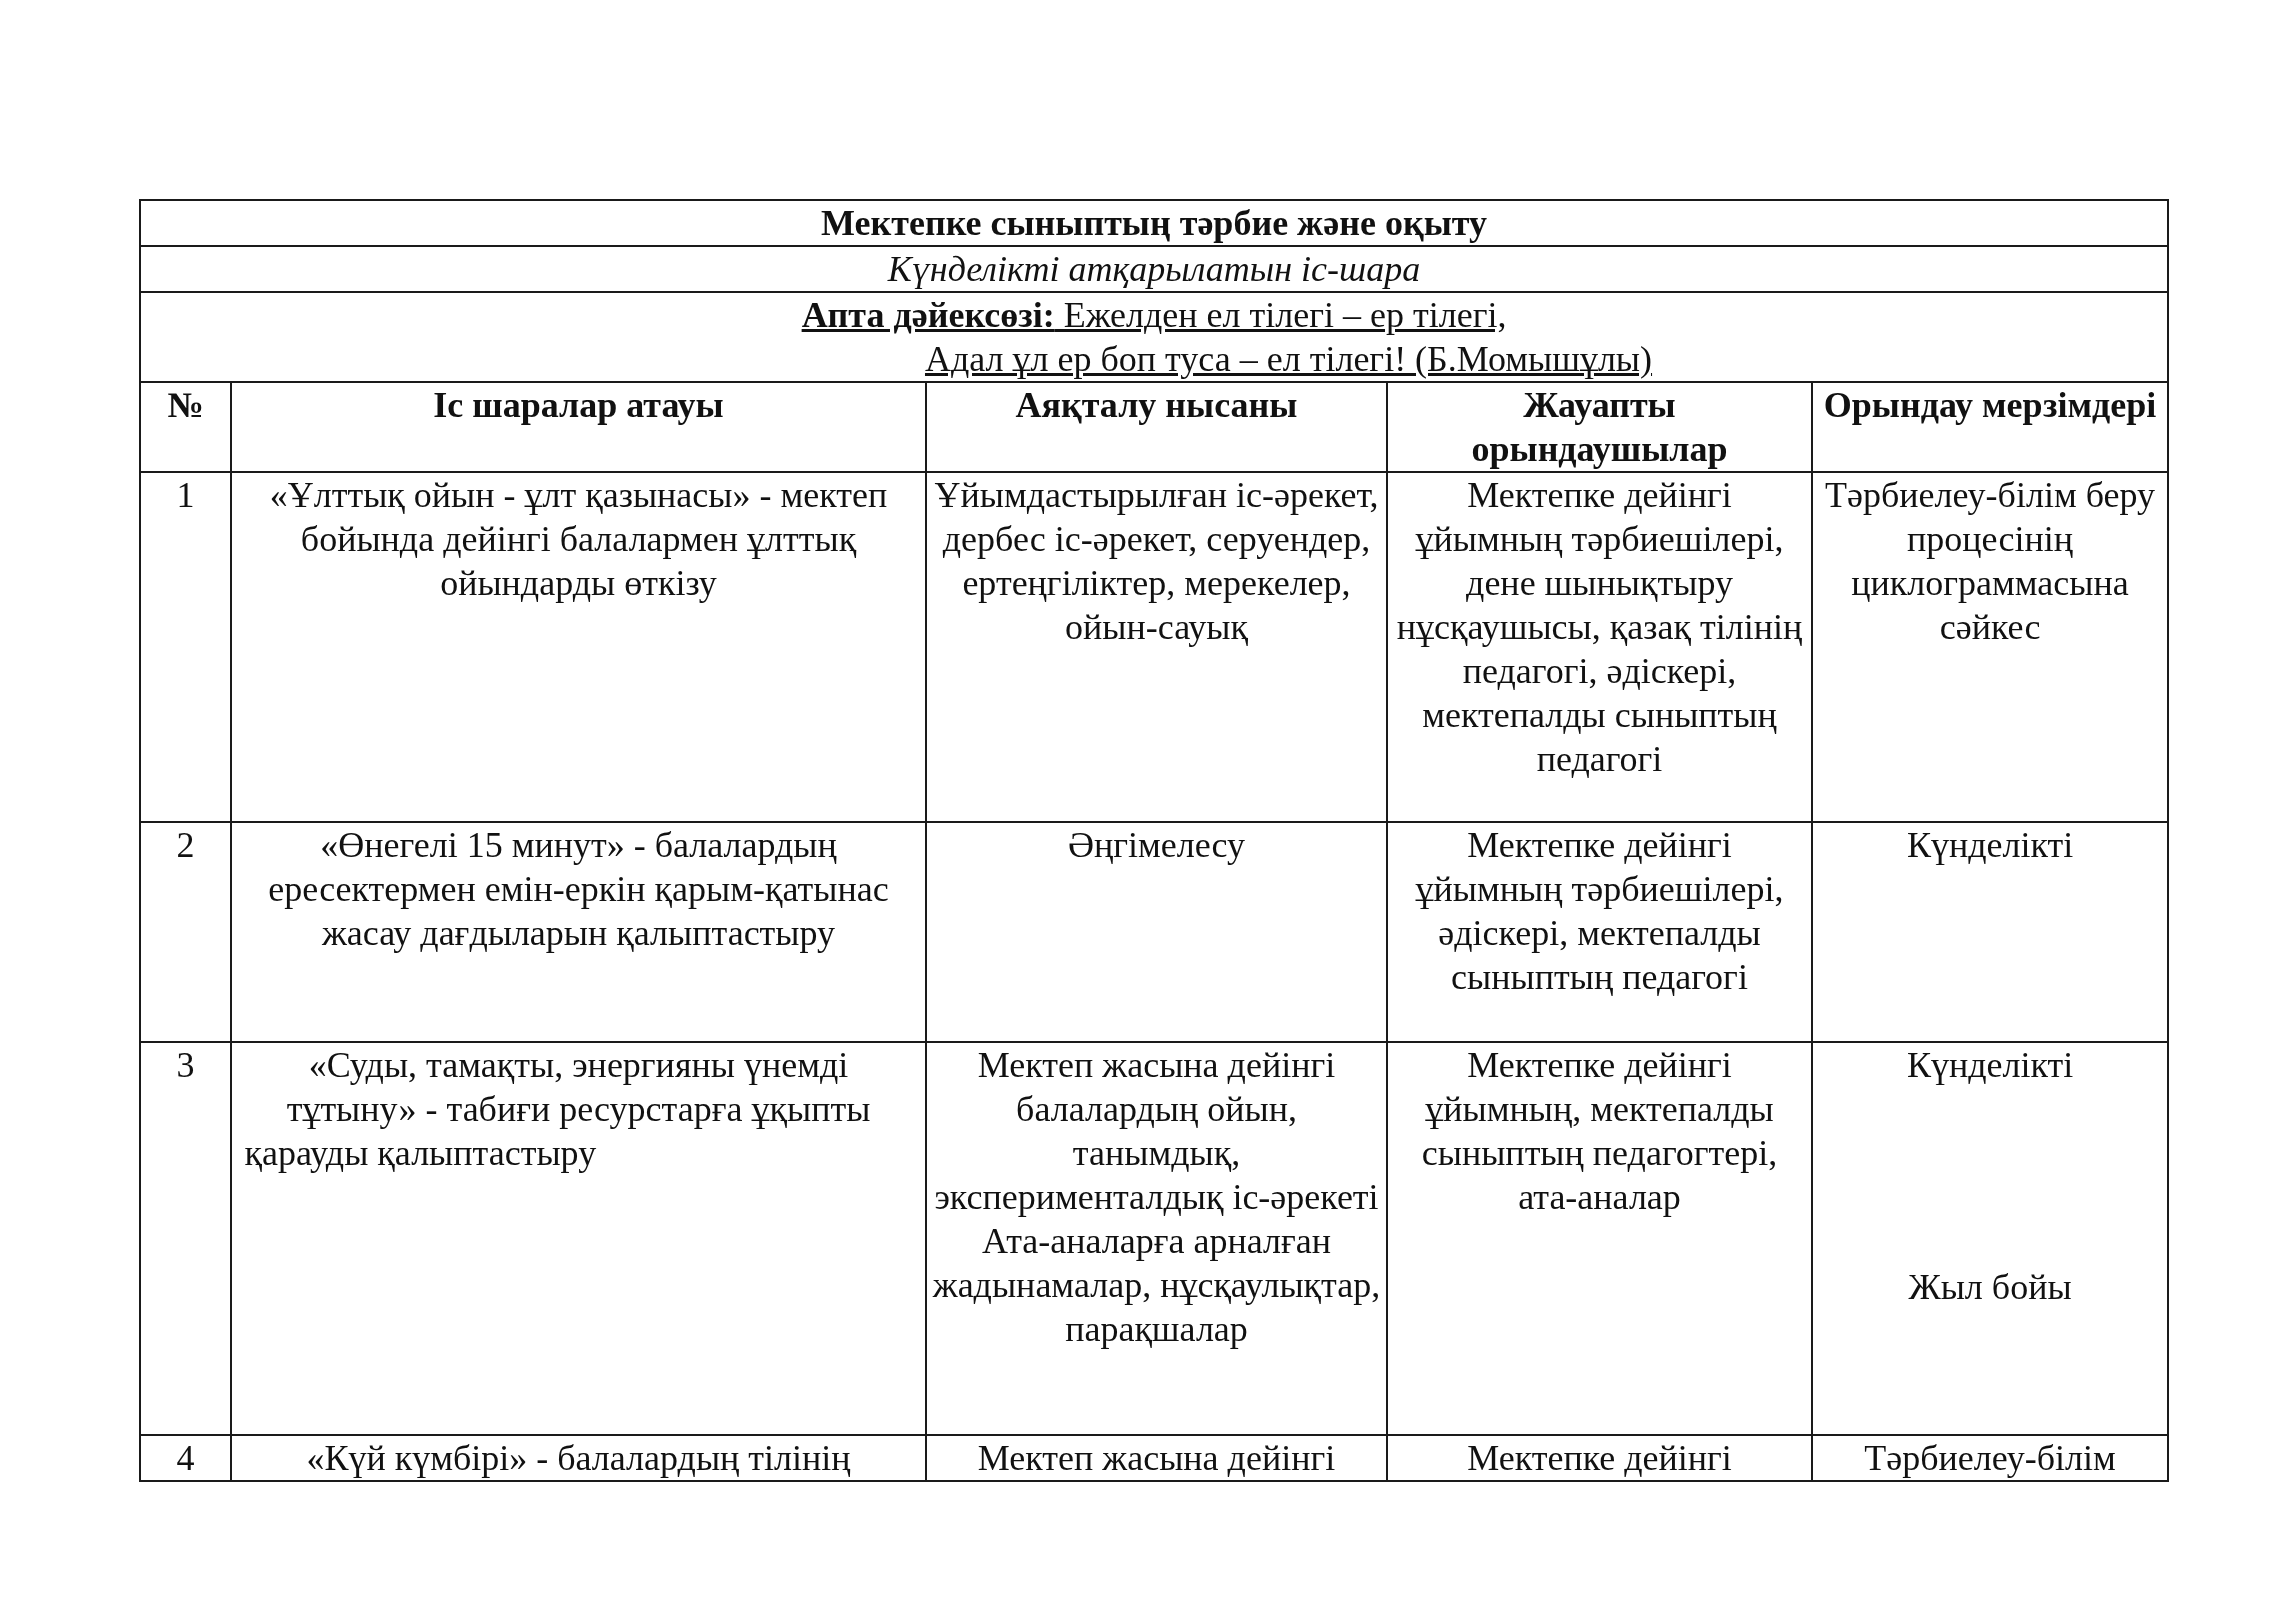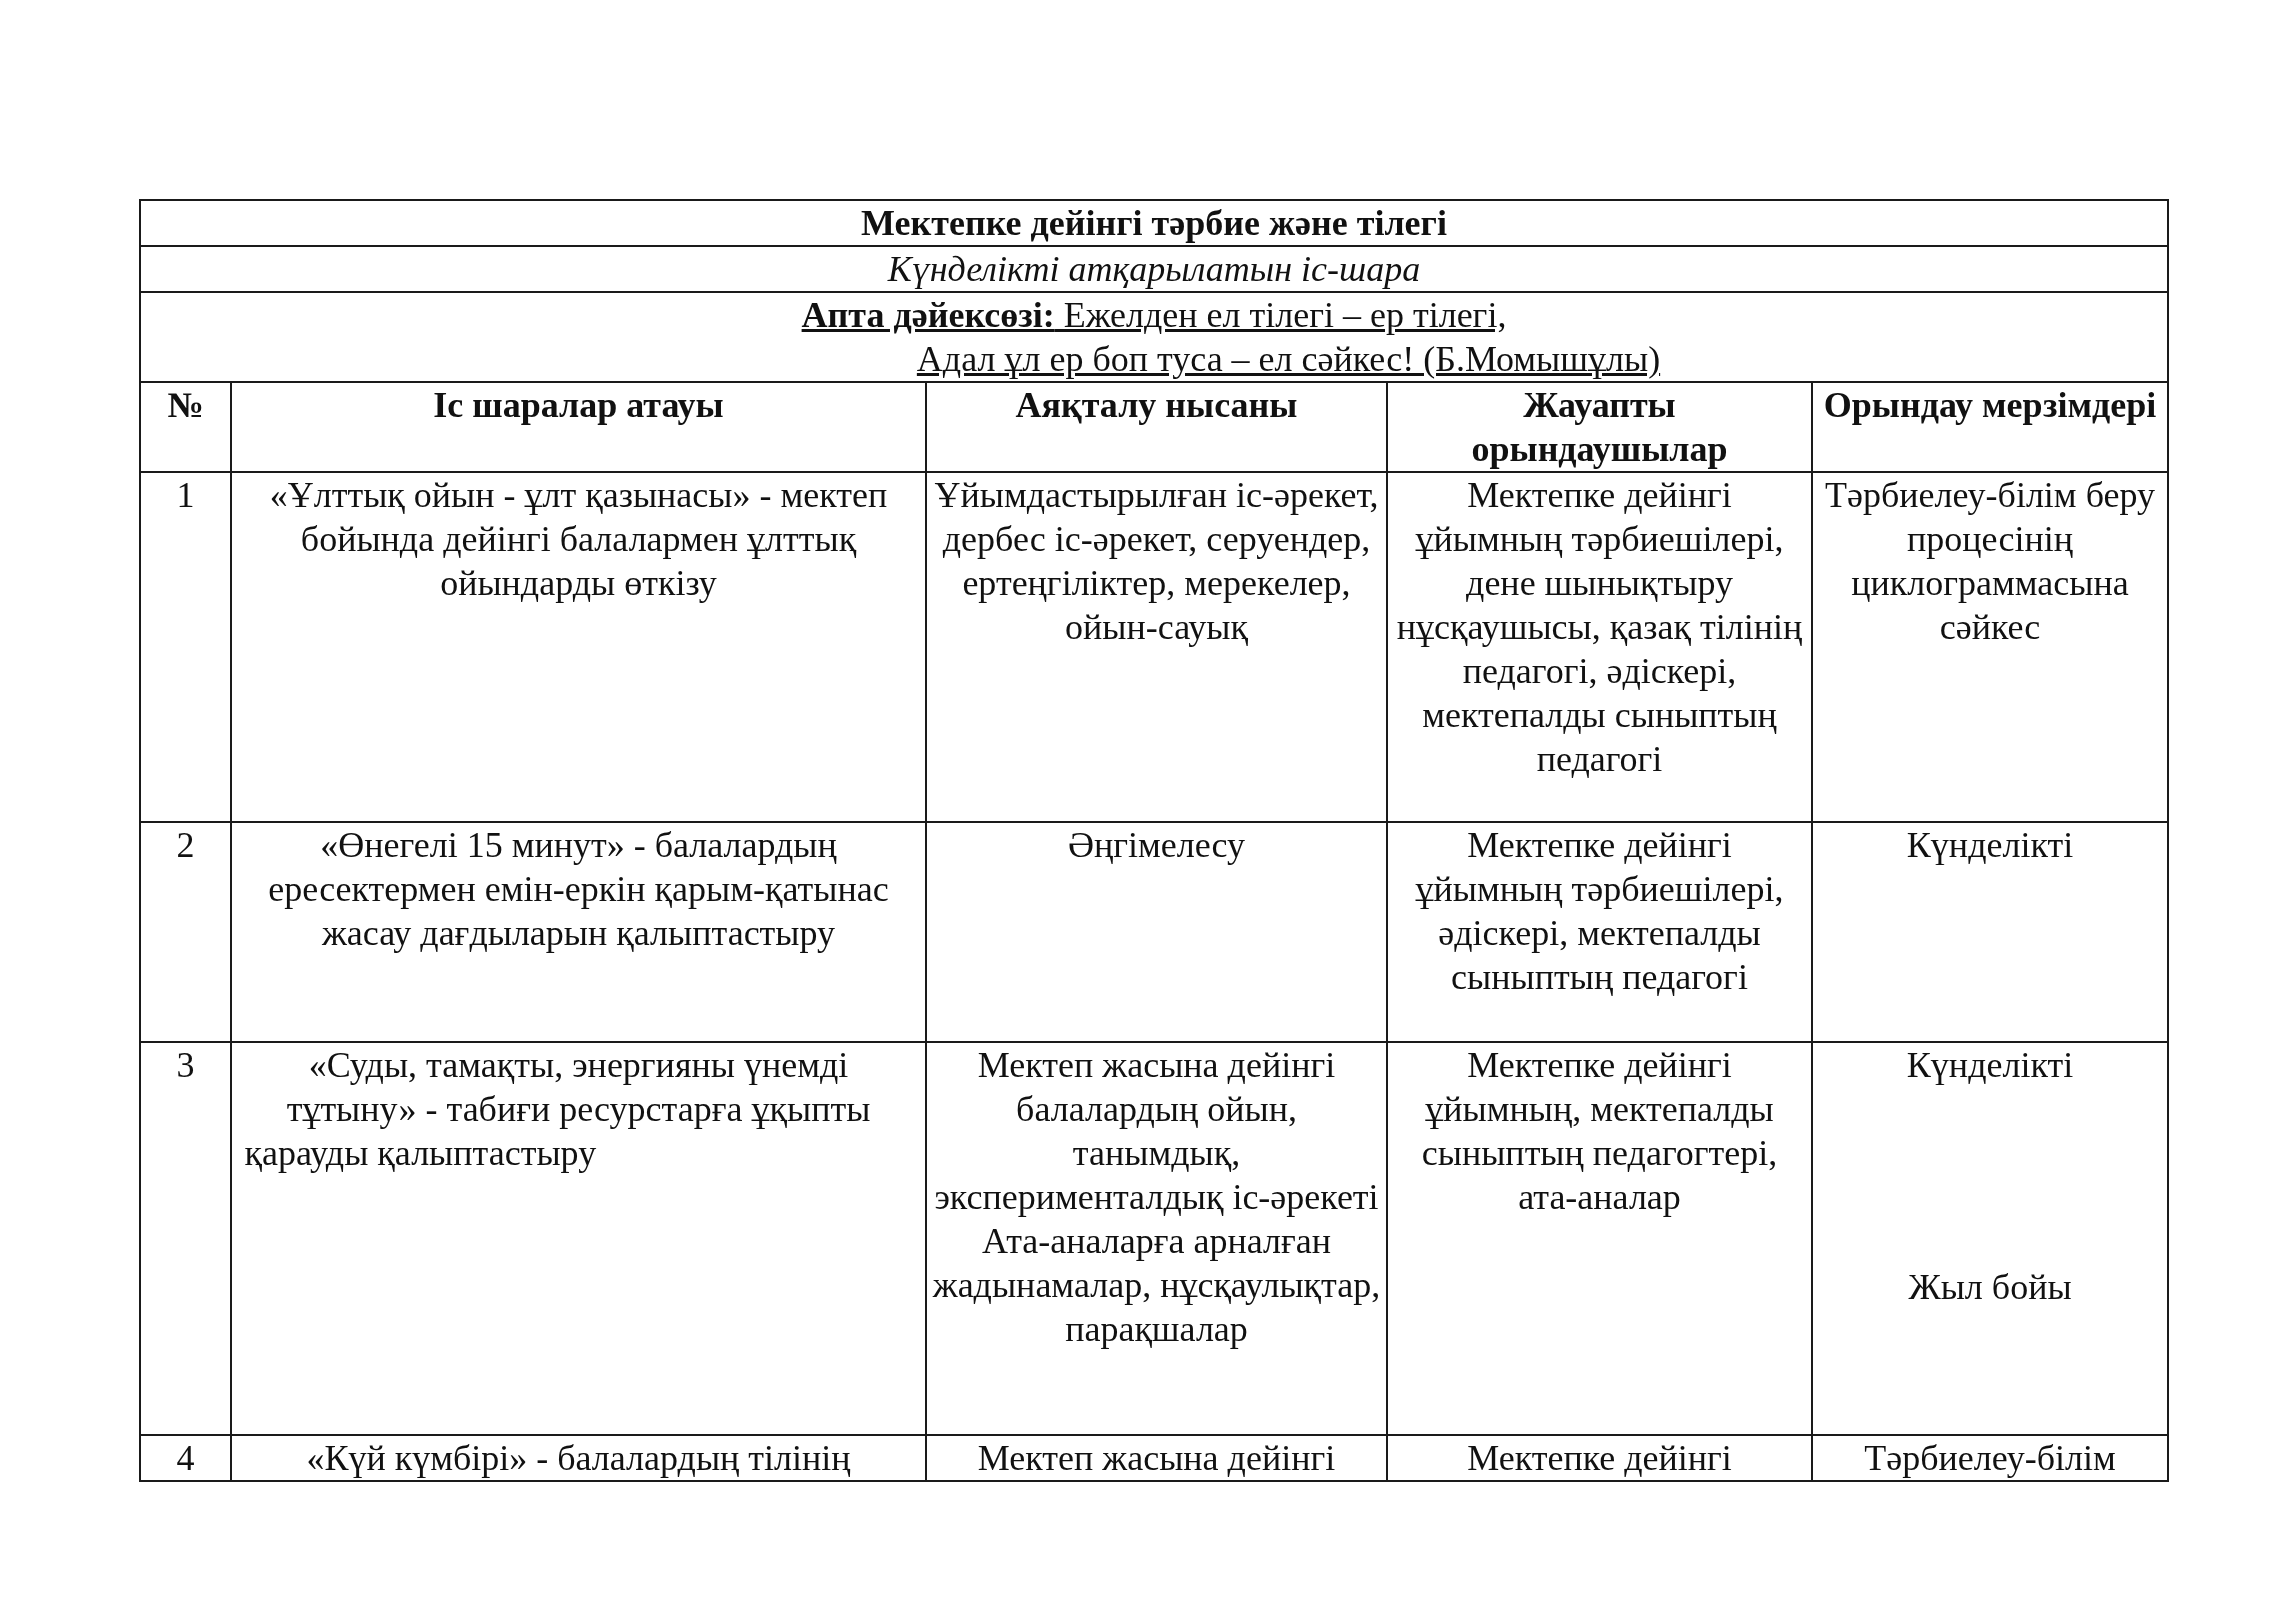--- a/index.html
+++ b/index.html
@@ -31,29 +31,29 @@
   <table class="doc">
     <colgroup>
       <col style="width:91px">
       <col style="width:695px">
       <col style="width:461px">
       <col style="width:425px">
       <col style="width:356px">
     </colgroup>
     <tbody>
         <tr class="r-title">
-      <td colspan="5">Мектепке дейінгі тәрбие және тілегі</td>
+      <td colspan="5">Мектепке сыныптың тәрбие және оқыту</td>
     </tr>
     <tr class="r-sub">
       <td colspan="5">Күнделікті атқарылатын іс-шара</td>
     </tr>
     <tr class="r-quote">
       <td colspan="5">
         <span class="quote-label">Апта дәйексөзі:</span><span> Ежелден ел тілегі – ер тілегі,</span>
-        <span class="quote-line2">Адал ұл ер боп туса – ел сәйкес! (Б.Момышұлы)</span>
+        <span class="quote-line2">Адал ұл ер боп туса – ел тілегі! (Б.Момышұлы)</span>
       </td>
     </tr>
     <tr class="r-head">
       <td>№</td>
       <td>Іс шаралар атауы</td>
       <td>Аяқталу нысаны</td>
       <td>Жауапты орындаушылар</td>
       <td>Орындау мерзімдері</td>
     </tr>
     <tr class="r1">

